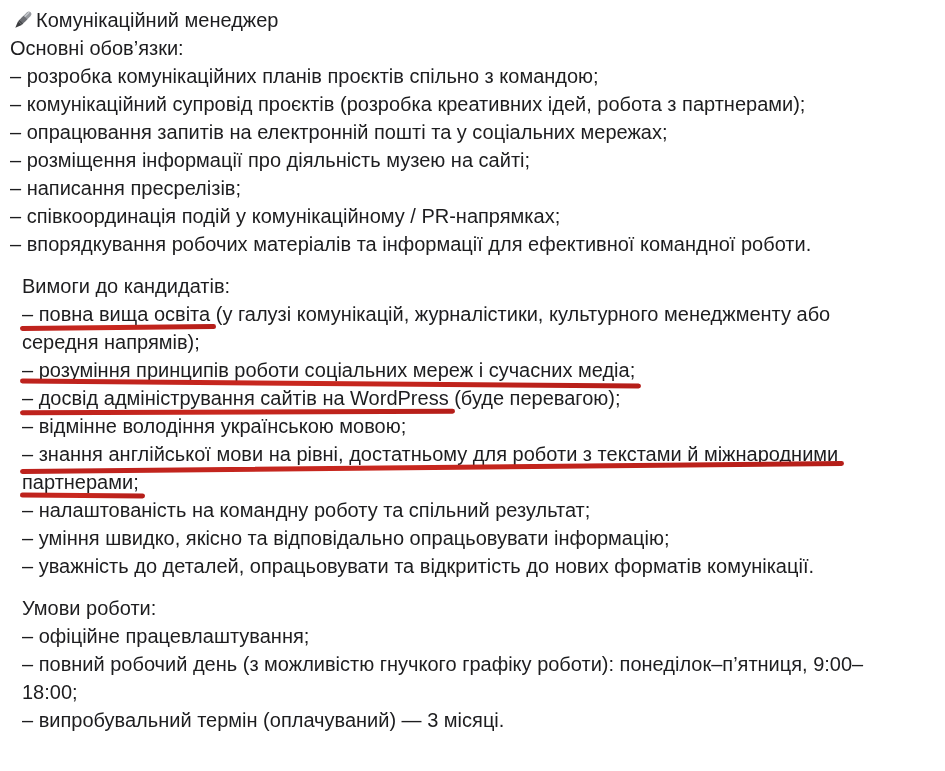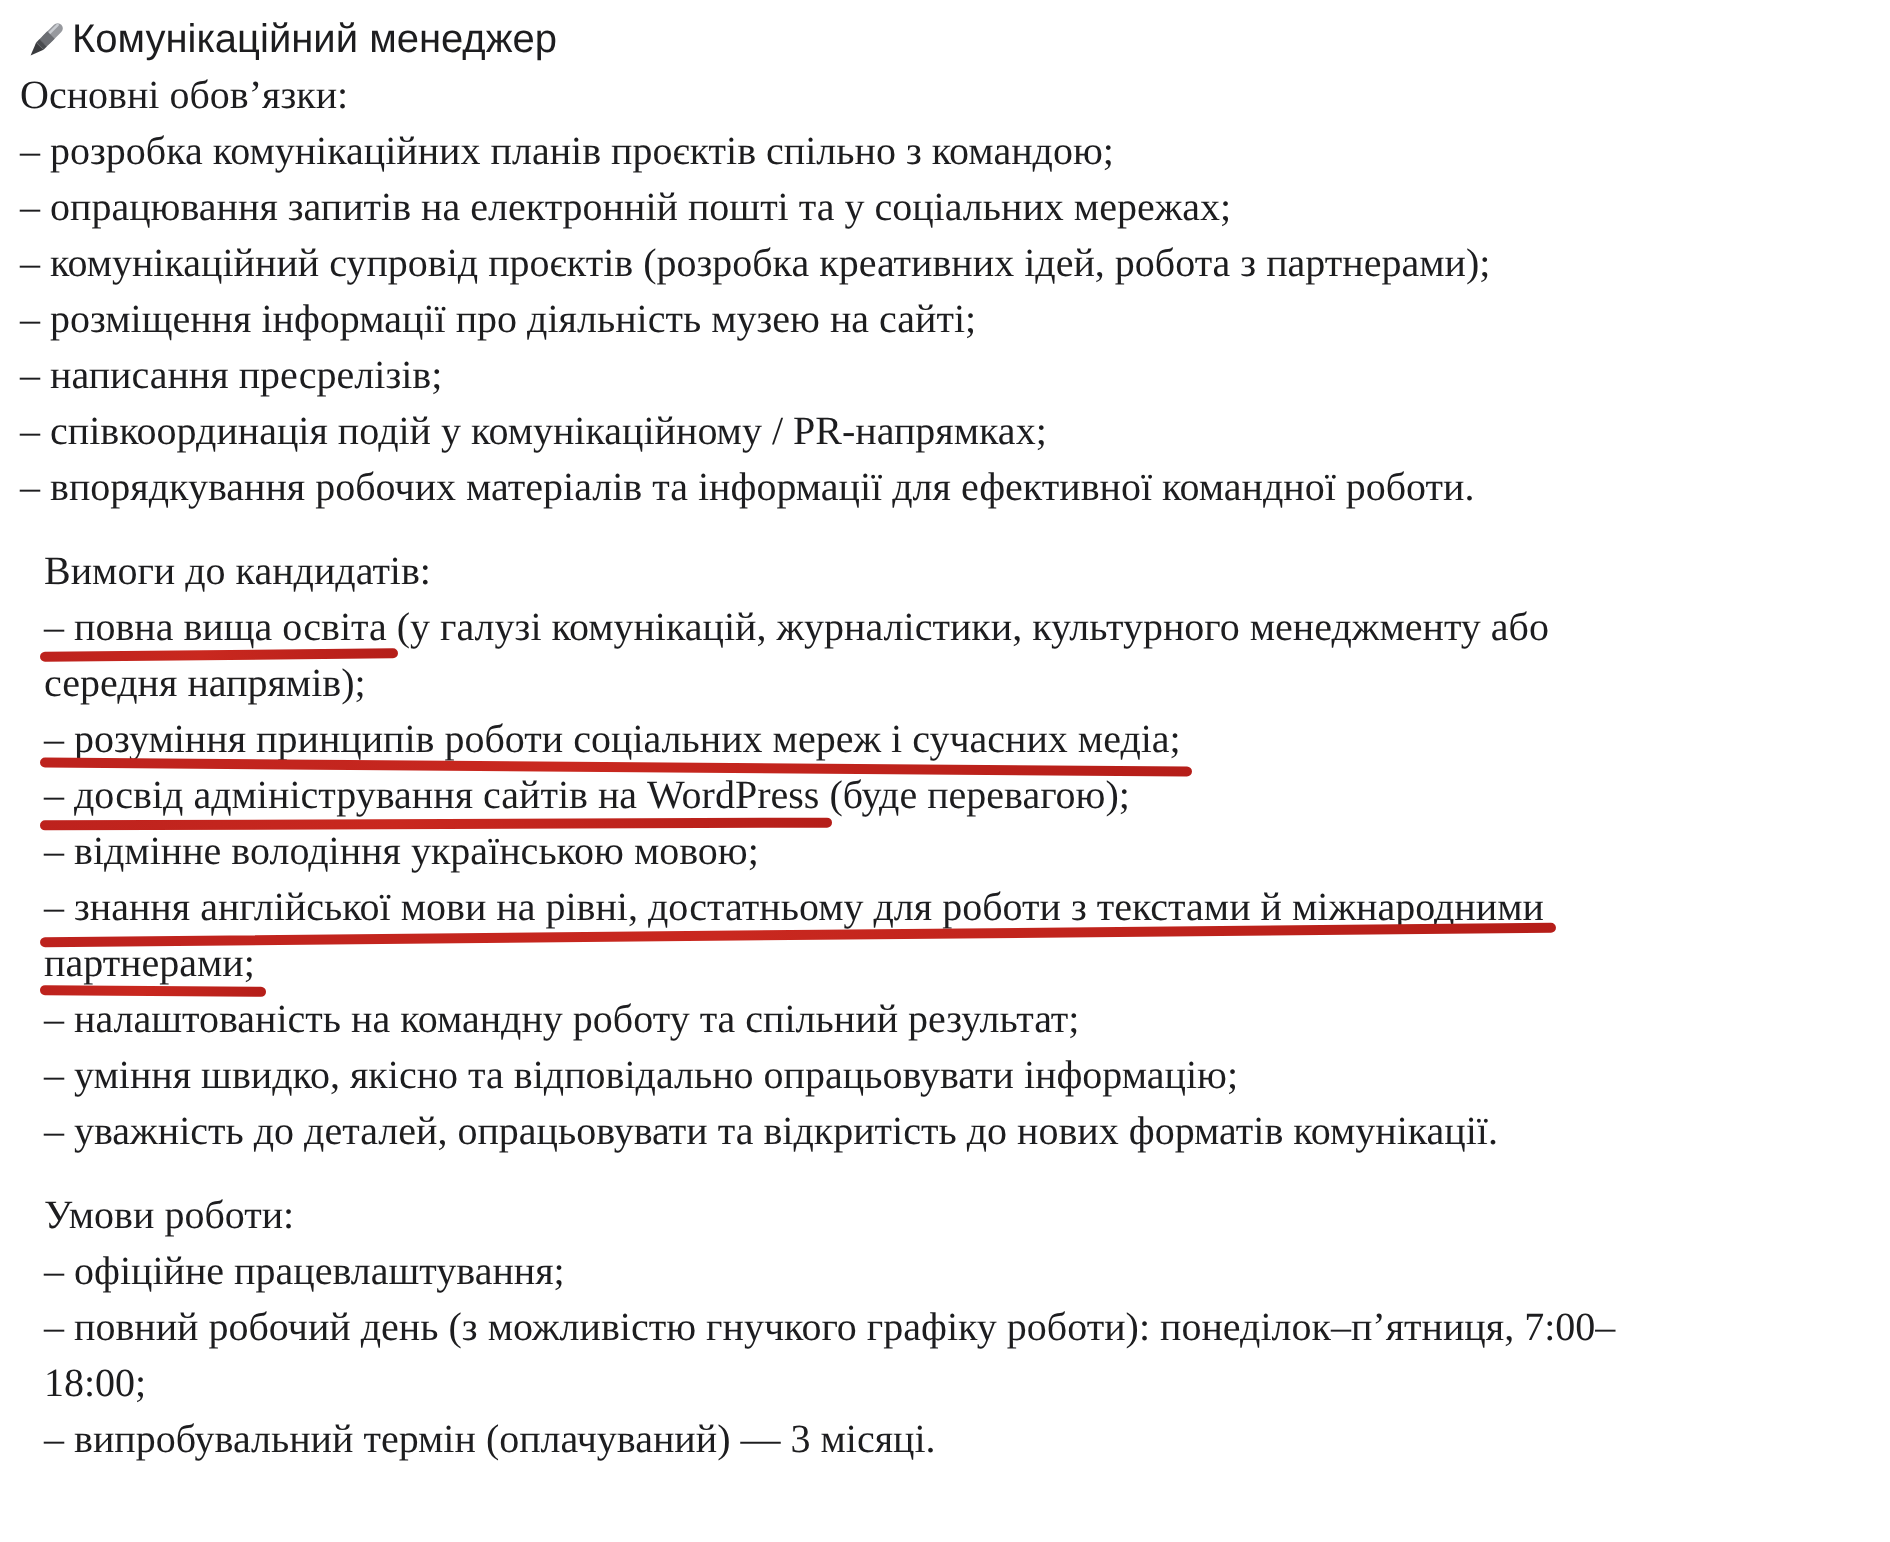--- a/index.html
+++ b/index.html
@@ -24,21 +24,21 @@
     display: flex;
     align-items: center;
     height: 28px;
   }
   .pen-icon {
     width: 25px;
     height: 25px;
     margin-right: 1px;
     flex: 0 0 auto;
   }
-  .section { margin-top: 0; font-family: Liberation Serif, serif; }
+  .section { margin-top: 0; }
   .section:not(:first-child) { margin-top: 14px; margin-left: 12px; }
   .seg { position: relative; display: inline; }
   .seg.u::after {
     content: "";
     position: absolute;
     left: -2px;
     right: -6px;
     bottom: -5px;
     height: 5px;
     border-radius: 3px;
@@ -62,22 +62,22 @@
         <polygon points="10.3,16.8 15.7,16.8 13,23.6" fill="#3a3b3e"></polygon>
       </g>
     </svg>
     <span class="seg">Комунікаційний менеджер</span>
   </div>
 
   <div>
       <div class="section">
         <div class="line">Основні обов’язки:</div>
         <div class="line"><span class="seg">– розробка комунікаційних планів проєктів спільно з командою;</span></div>
+        <div class="line"><span class="seg">– комунікаційний супровід проєктів (розробка креативних ідей, робота з партнерами);</span></div>
         <div class="line"><span class="seg">– опрацювання запитів на електронній пошті та у соціальних мережах;</span></div>
-        <div class="line"><span class="seg">– комунікаційний супровід проєктів (розробка креативних ідей, робота з партнерами);</span></div>
         <div class="line"><span class="seg">– розміщення інформації про діяльність музею на сайті;</span></div>
         <div class="line"><span class="seg">– написання пресрелізів;</span></div>
         <div class="line"><span class="seg">– співкоординація подій у комунікаційному / PR-напрямках;</span></div>
         <div class="line"><span class="seg">– впорядкування робочих матеріалів та інформації для ефективної командної роботи.</span></div>
       </div>
       <div class="section">
         <div class="line">Вимоги до кандидатів:</div>
         <div class="line"><span class="seg u tilt0">– повна вища освіта</span><span class="seg"> (у галузі комунікацій, журналістики, культурного менеджменту або</span></div>
         <div class="line"><span class="seg">середня напрямів);</span></div>
         <div class="line"><span class="seg u tilt1">– розуміння принципів роботи соціальних мереж і сучасних медіа;</span></div>
@@ -85,18 +85,18 @@
         <div class="line"><span class="seg">– відмінне володіння українською мовою;</span></div>
         <div class="line"><span class="seg u tilt0">– знання англійської мови на рівні, достатньому для роботи з текстами й міжнародними</span></div>
         <div class="line"><span class="seg u tilt1">партнерами;</span></div>
         <div class="line"><span class="seg">– налаштованість на командну роботу та спільний результат;</span></div>
         <div class="line"><span class="seg">– уміння швидко, якісно та відповідально опрацьовувати інформацію;</span></div>
         <div class="line"><span class="seg">– уважність до деталей, опрацьовувати та відкритість до нових форматів комунікації.</span></div>
       </div>
       <div class="section">
         <div class="line">Умови роботи:</div>
         <div class="line"><span class="seg">– офіційне працевлаштування;</span></div>
-        <div class="line"><span class="seg">– повний робочий день (з можливістю гнучкого графіку роботи): понеділок–п’ятниця, 7:00–</span></div>
+        <div class="line"><span class="seg">– повний робочий день (з можливістю гнучкого графіку роботи): понеділок–п’ятниця, 9:00–</span></div>
         <div class="line"><span class="seg">18:00;</span></div>
         <div class="line"><span class="seg">– випробувальний термін (оплачуваний) — 3 місяці.</span></div>
       </div>
     </div>
 </div>
 
 </body></html>

